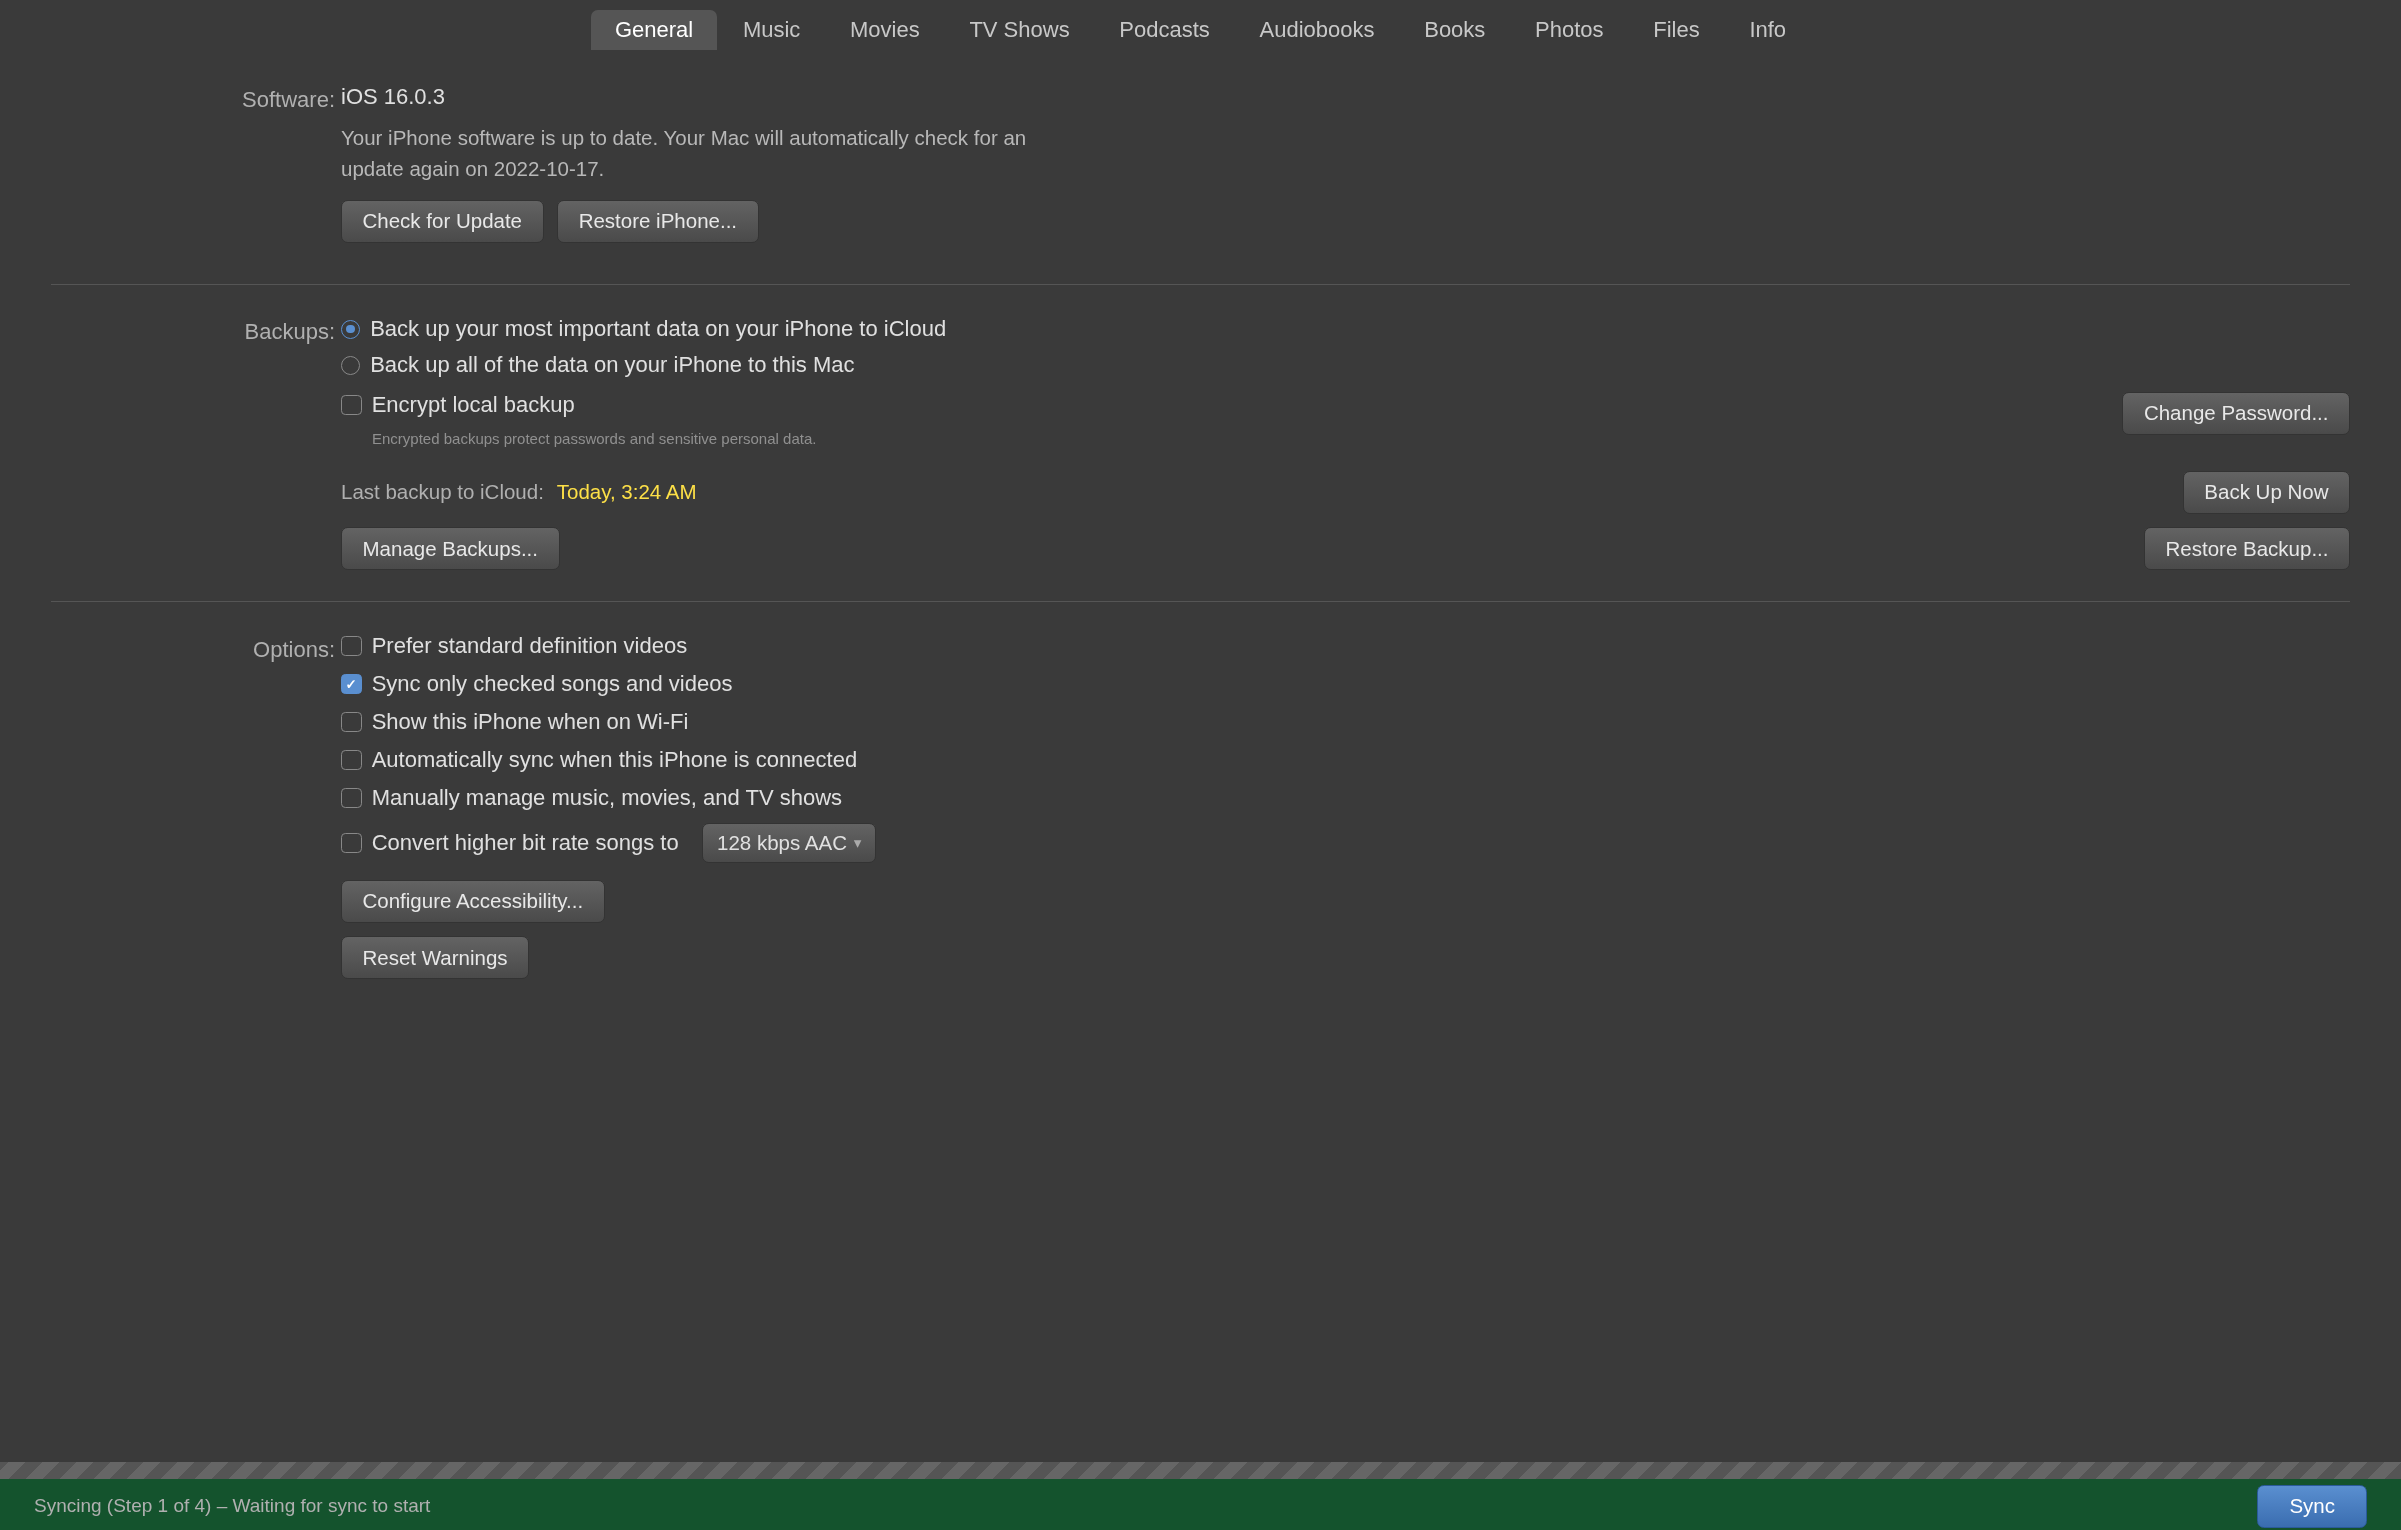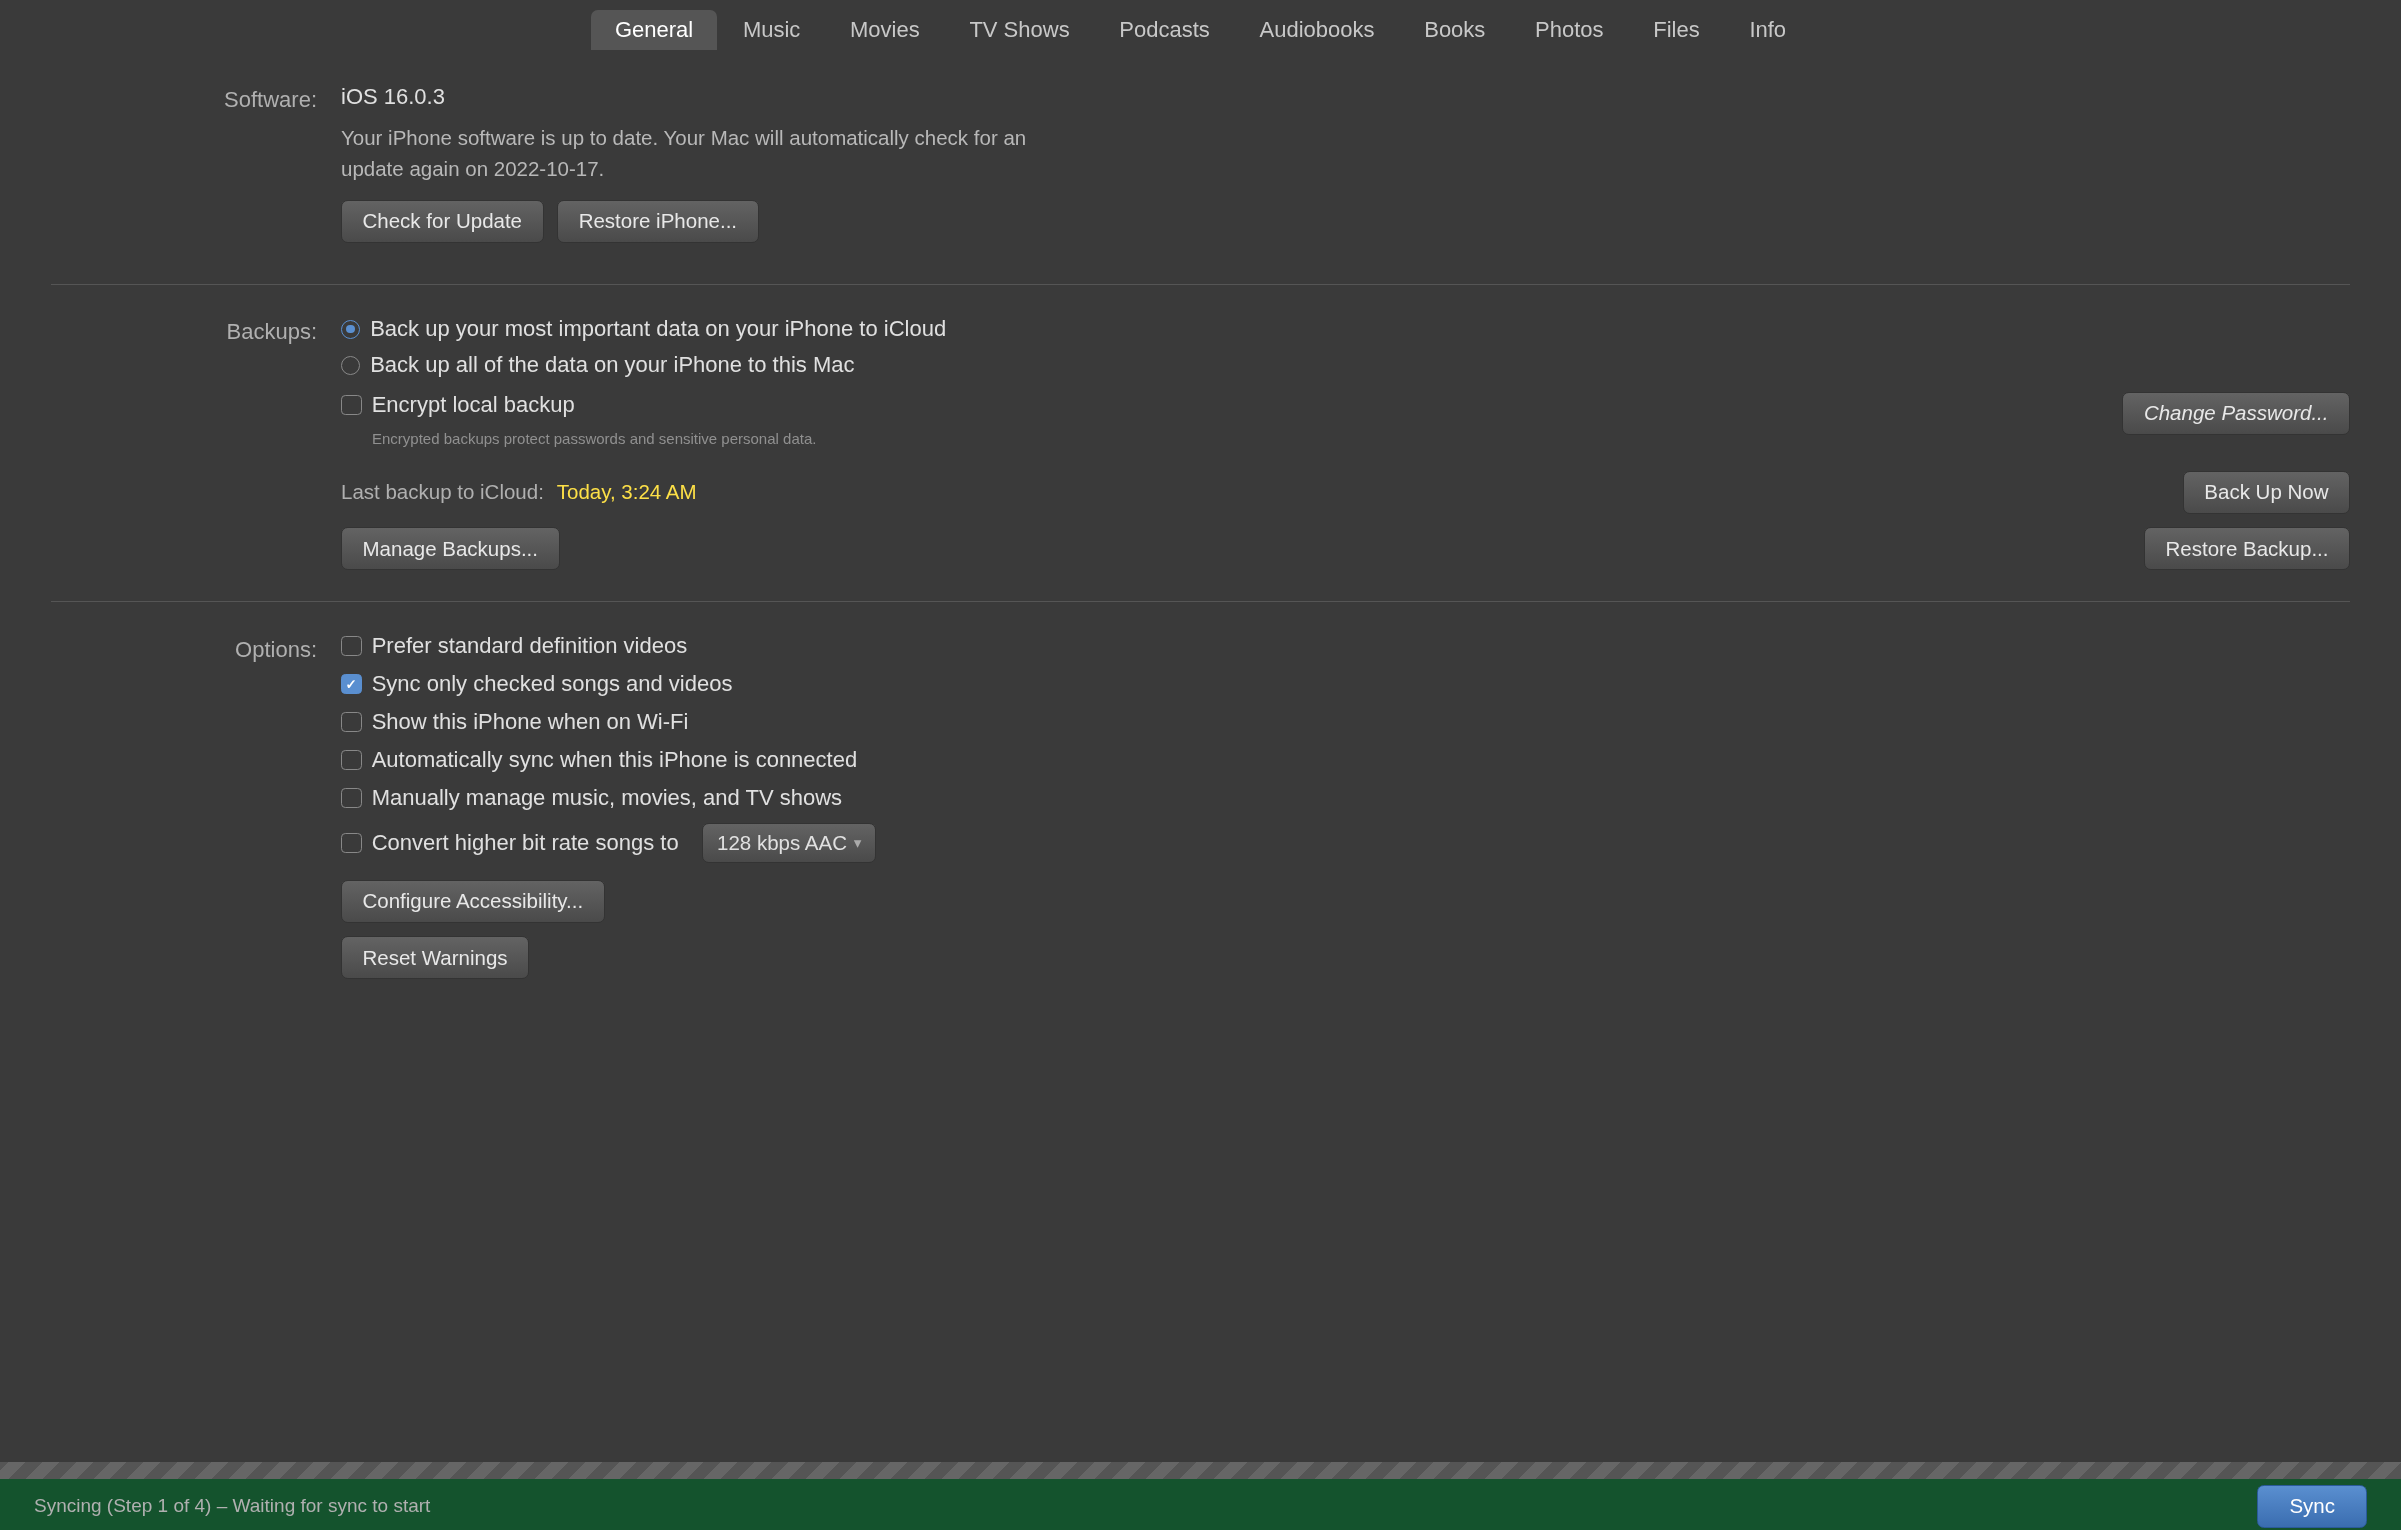--- a/index.html
+++ b/index.html
@@ -51,21 +51,21 @@
       align-items: flex-start;
       margin-bottom: 31px;
     }
     .section-label {
       width: 290px;
       min-width: 290px;
       text-align: right;
       font-size: 22px;
       color: #b0b0b0;
       padding-top: 3.4px;
-      padding-right: 24px;
+      padding-right: 6px;
       font-weight: 500;
     }
     .section-content {
       flex: 1;
       font-size: 22px;
     }
 
     
     .divider {
       border: none;
@@ -297,21 +297,21 @@
       </div>
 
       <div style="display:flex; align-items:flex-start; justify-content:space-between; margin-top:13.6px;">
         <div>
           <div class="checkbox-option">
             <div class="checkbox-box"></div>
             <span>Encrypt local backup</span>
           </div>
           <div class="encrypt-description">Encrypted backups protect passwords and sensitive personal data.</div>
         </div>
-        <button class="btn" style="margin-left:34px; white-space:nowrap;font-style:italic;">Change Password...</button>
+        <button class="btn" style="margin-left:34px; white-space:nowrap;">Change Password...</button>
       </div>
 
       <div style="display:flex; align-items:center; justify-content:space-between; margin-top:10.2px; margin-bottom:13.6px;">
         <div>
           <span class="last-backup-label">Last backup to iCloud:</span>
           <span class="last-backup-value" style="margin-left:6.8px;">Today, 3:24 AM</span>
         </div>
         <button class="btn">Back Up Now</button>
       </div>
 

